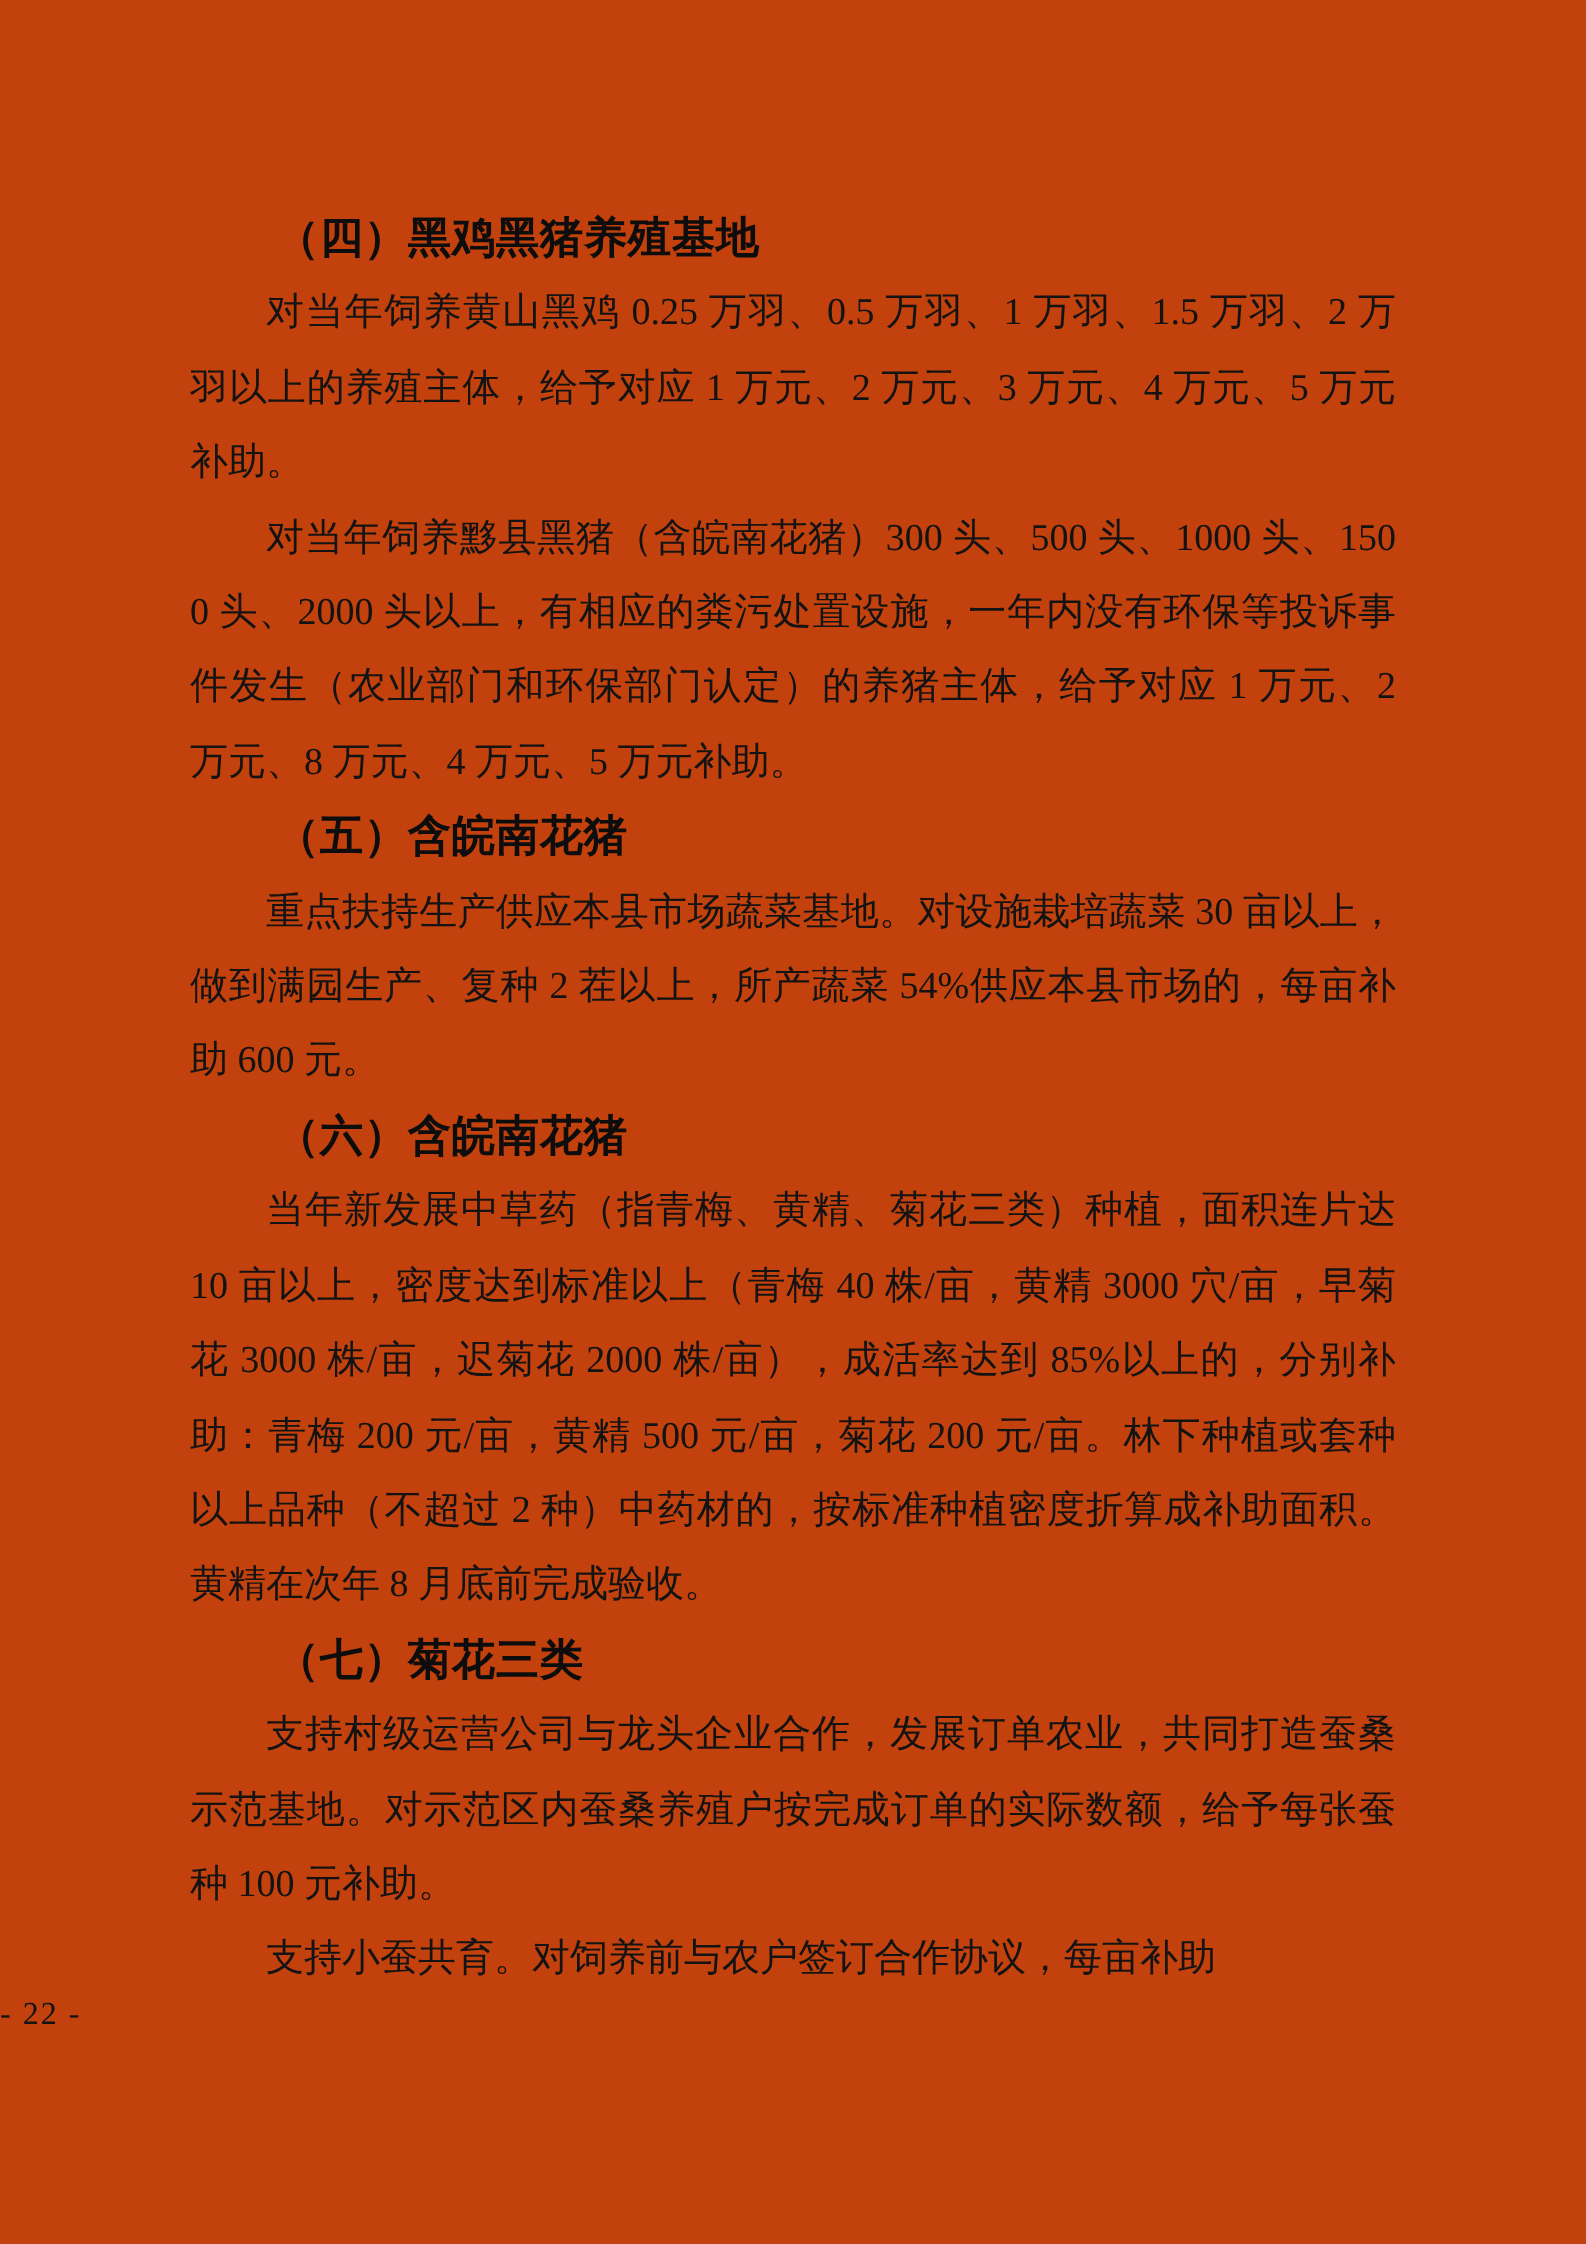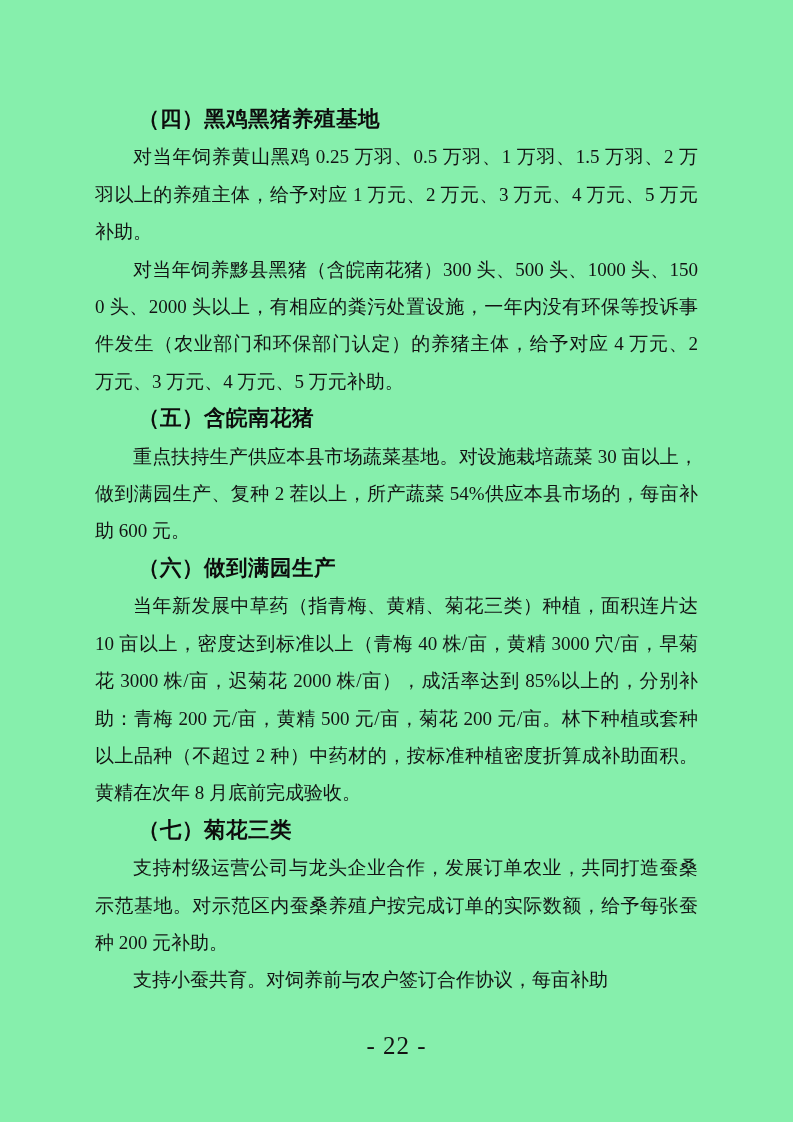--- a/index.html
+++ b/index.html
@@ -4,21 +4,21 @@
 <style>
   html, body {
     margin: 0;
     padding: 0;
     background: #ffffff;
   }
   .page {
     position: relative;
     width: 793px;
     height: 1122px;
-    background: #86efac;
+    background: #c2410c;
     overflow: hidden;
     font-family: "Liberation Serif", "DejaVu Serif", serif;
     color: #131313;
   }
   .content {
     position: absolute;
     top: 101px;
     left: 95px;
     width: 603px;
   }
@@ -37,46 +37,46 @@
     font-size: 19px;
     line-height: 37.4px;
     text-indent: 2em;
     text-align: justify;
     text-justify: inter-character;
     word-break: break-all;
     color: #131313;
   }
   .page-number {
     position: absolute;
-    top: 1032px;
+    top: 994px;
     left: 0;
     width: 100%;
-    text-align: center;
-    font-size: 25px;
+    text-align: left;
+    font-size: 16px;
     line-height: 28px;
     letter-spacing: 1px;
     color: #131313;
   }
 </style>
 </head>
 <body>
 
 <div class="page">
   <div class="content">
 
     <h2 class="section-heading">（四）黑鸡黑猪养殖基地</h2>
     <p class="body-para">对当年饲养黄山黑鸡 0.25 万羽、0.5 万羽、1 万羽、1.5 万羽、2 万羽以上的养殖主体，给予对应 1 万元、2 万元、3 万元、4 万元、5 万元补助。</p>
-    <p class="body-para">对当年饲养黟县黑猪（含皖南花猪）300 头、500 头、1000 头、1500 头、2000 头以上，有相应的粪污处置设施，一年内没有环保等投诉事件发生（农业部门和环保部门认定）的养猪主体，给予对应 4 万元、2 万元、3 万元、4 万元、5 万元补助。</p>
+    <p class="body-para">对当年饲养黟县黑猪（含皖南花猪）300 头、500 头、1000 头、1500 头、2000 头以上，有相应的粪污处置设施，一年内没有环保等投诉事件发生（农业部门和环保部门认定）的养猪主体，给予对应 1 万元、2 万元、8 万元、4 万元、5 万元补助。</p>
 
     <h2 class="section-heading">（五）含皖南花猪</h2>
     <p class="body-para">重点扶持生产供应本县市场蔬菜基地。对设施栽培蔬菜 30 亩以上，做到满园生产、复种 2 茬以上，所产蔬菜 54%供应本县市场的，每亩补助 600 元。</p>
 
-    <h2 class="section-heading">（六）做到满园生产</h2>
+    <h2 class="section-heading">（六）含皖南花猪</h2>
     <p class="body-para">当年新发展中草药（指青梅、黄精、菊花三类）种植，面积连片达 10 亩以上，密度达到标准以上（青梅 40 株/亩，黄精 3000 穴/亩，早菊花 3000 株/亩，迟菊花 2000 株/亩），成活率达到 85%以上的，分别补助：青梅 200 元/亩，黄精 500 元/亩，菊花 200 元/亩。林下种植或套种以上品种（不超过 2 种）中药材的，按标准种植密度折算成补助面积。黄精在次年 8 月底前完成验收。</p>
 
     <h2 class="section-heading">（七）菊花三类</h2>
-    <p class="body-para">支持村级运营公司与龙头企业合作，发展订单农业，共同打造蚕桑示范基地。对示范区内蚕桑养殖户按完成订单的实际数额，给予每张蚕种 200 元补助。</p>
+    <p class="body-para">支持村级运营公司与龙头企业合作，发展订单农业，共同打造蚕桑示范基地。对示范区内蚕桑养殖户按完成订单的实际数额，给予每张蚕种 100 元补助。</p>
     <p class="body-para">支持小蚕共育。对饲养前与农户签订合作协议，每亩补助</p>
 
   </div>
 
   <div class="page-number">- 22 -</div>
 </div>
 
 </body></html>

